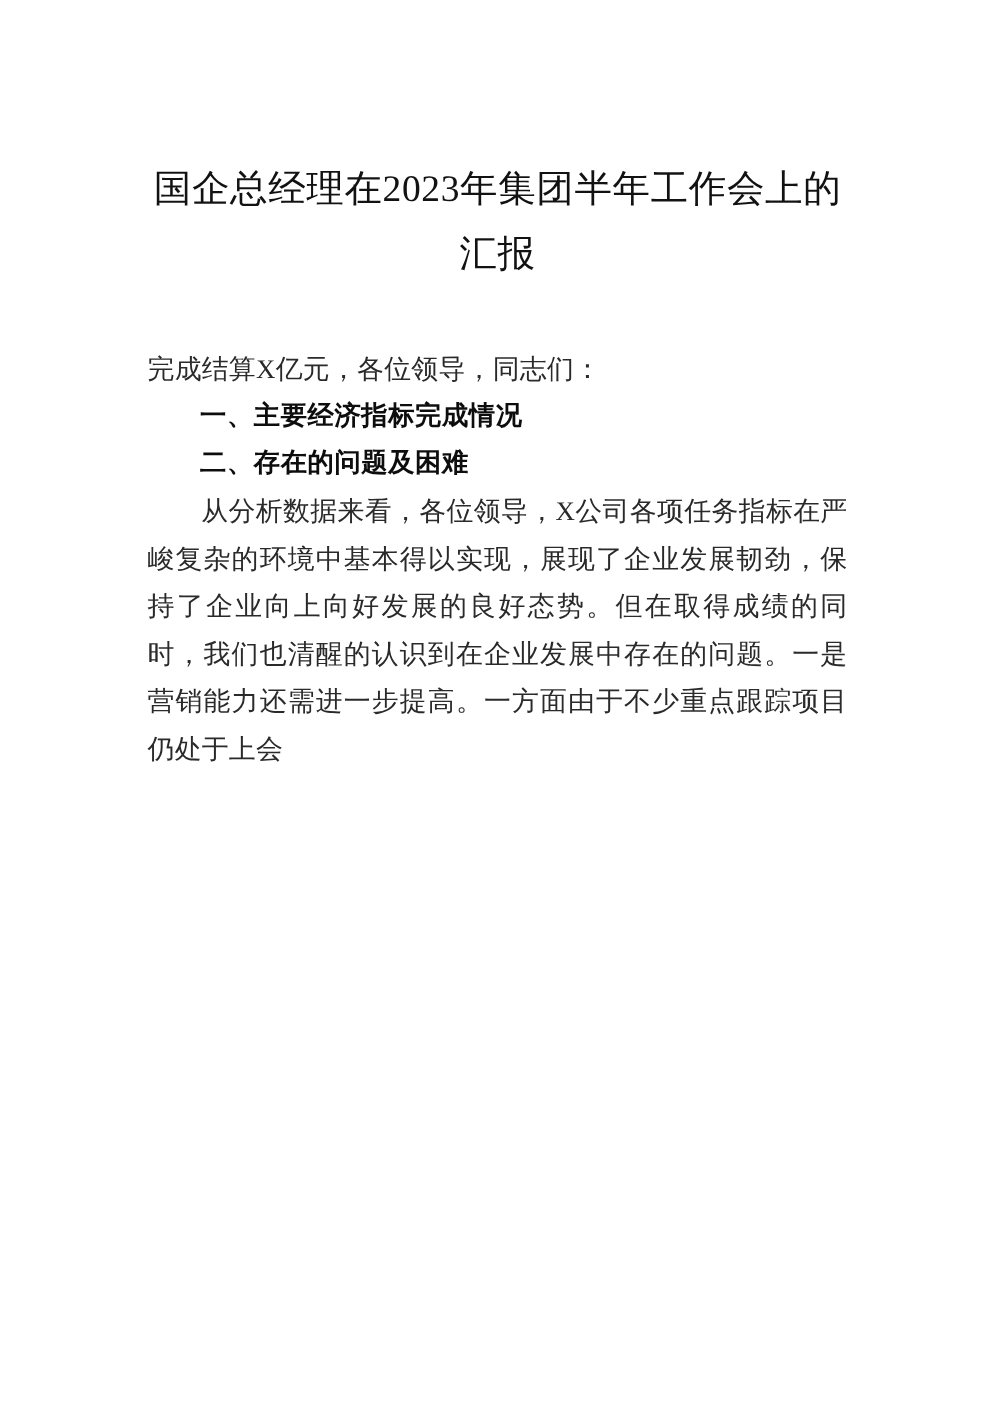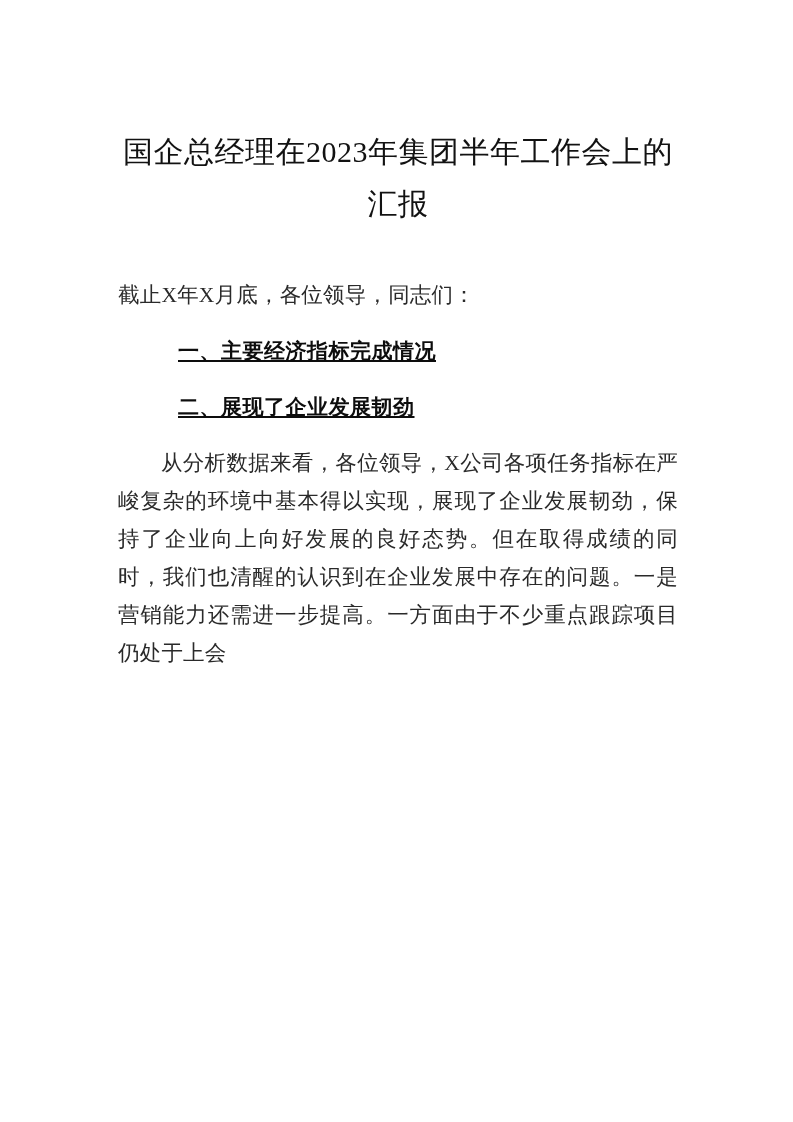--- a/index.html
+++ b/index.html
@@ -58,47 +58,46 @@
     text-justify: inter-character;
     color: #2a2a2a;
     letter-spacing: 0.2px;
   }
 
   .para.indent {
     text-indent: 2em;
   }
 
   .heading {
-    margin: 18px;
+    margin: 0;
     font-family: "Liberation Sans", "DejaVu Sans", sans-serif;
     font-size: 21px;
     font-weight: 700;
     line-height: 38px;
     text-indent: 2em;
     color: #0d0d0d;
     letter-spacing: 0.5px;
-    text-decoration: underline;
   }
 </style>
 </head>
 <body>
 
 <div class="page">
 
   <div class="doc-body">
 
     <h1 class="doc-title">国企总经理在2023年集团半年工作会上的汇报</h1>
 
     <div class="title-spacer"></div>
 
-    <p class="para">截止X年X月底，各位领导，同志们：</p>
+    <p class="para">完成结算X亿元，各位领导，同志们：</p>
 
 
     <p class="heading">一、主要经济指标完成情况</p>
 
 
-    <p class="heading">二、展现了企业发展韧劲</p>
+    <p class="heading">二、存在的问题及困难</p>
 
     <p class="para indent">从分析数据来看，各位领导，X公司各项任务指标在严峻复杂的环境中基本得以实现，展现了企业发展韧劲，保持了企业向上向好发展的良好态势。但在取得成绩的同时，我们也清醒的认识到在企业发展中存在的问题。一是营销能力还需进一步提高。一方面由于不少重点跟踪项目仍处于上会</p>
 
   </div>
 
 </div>
 
 </body></html>

